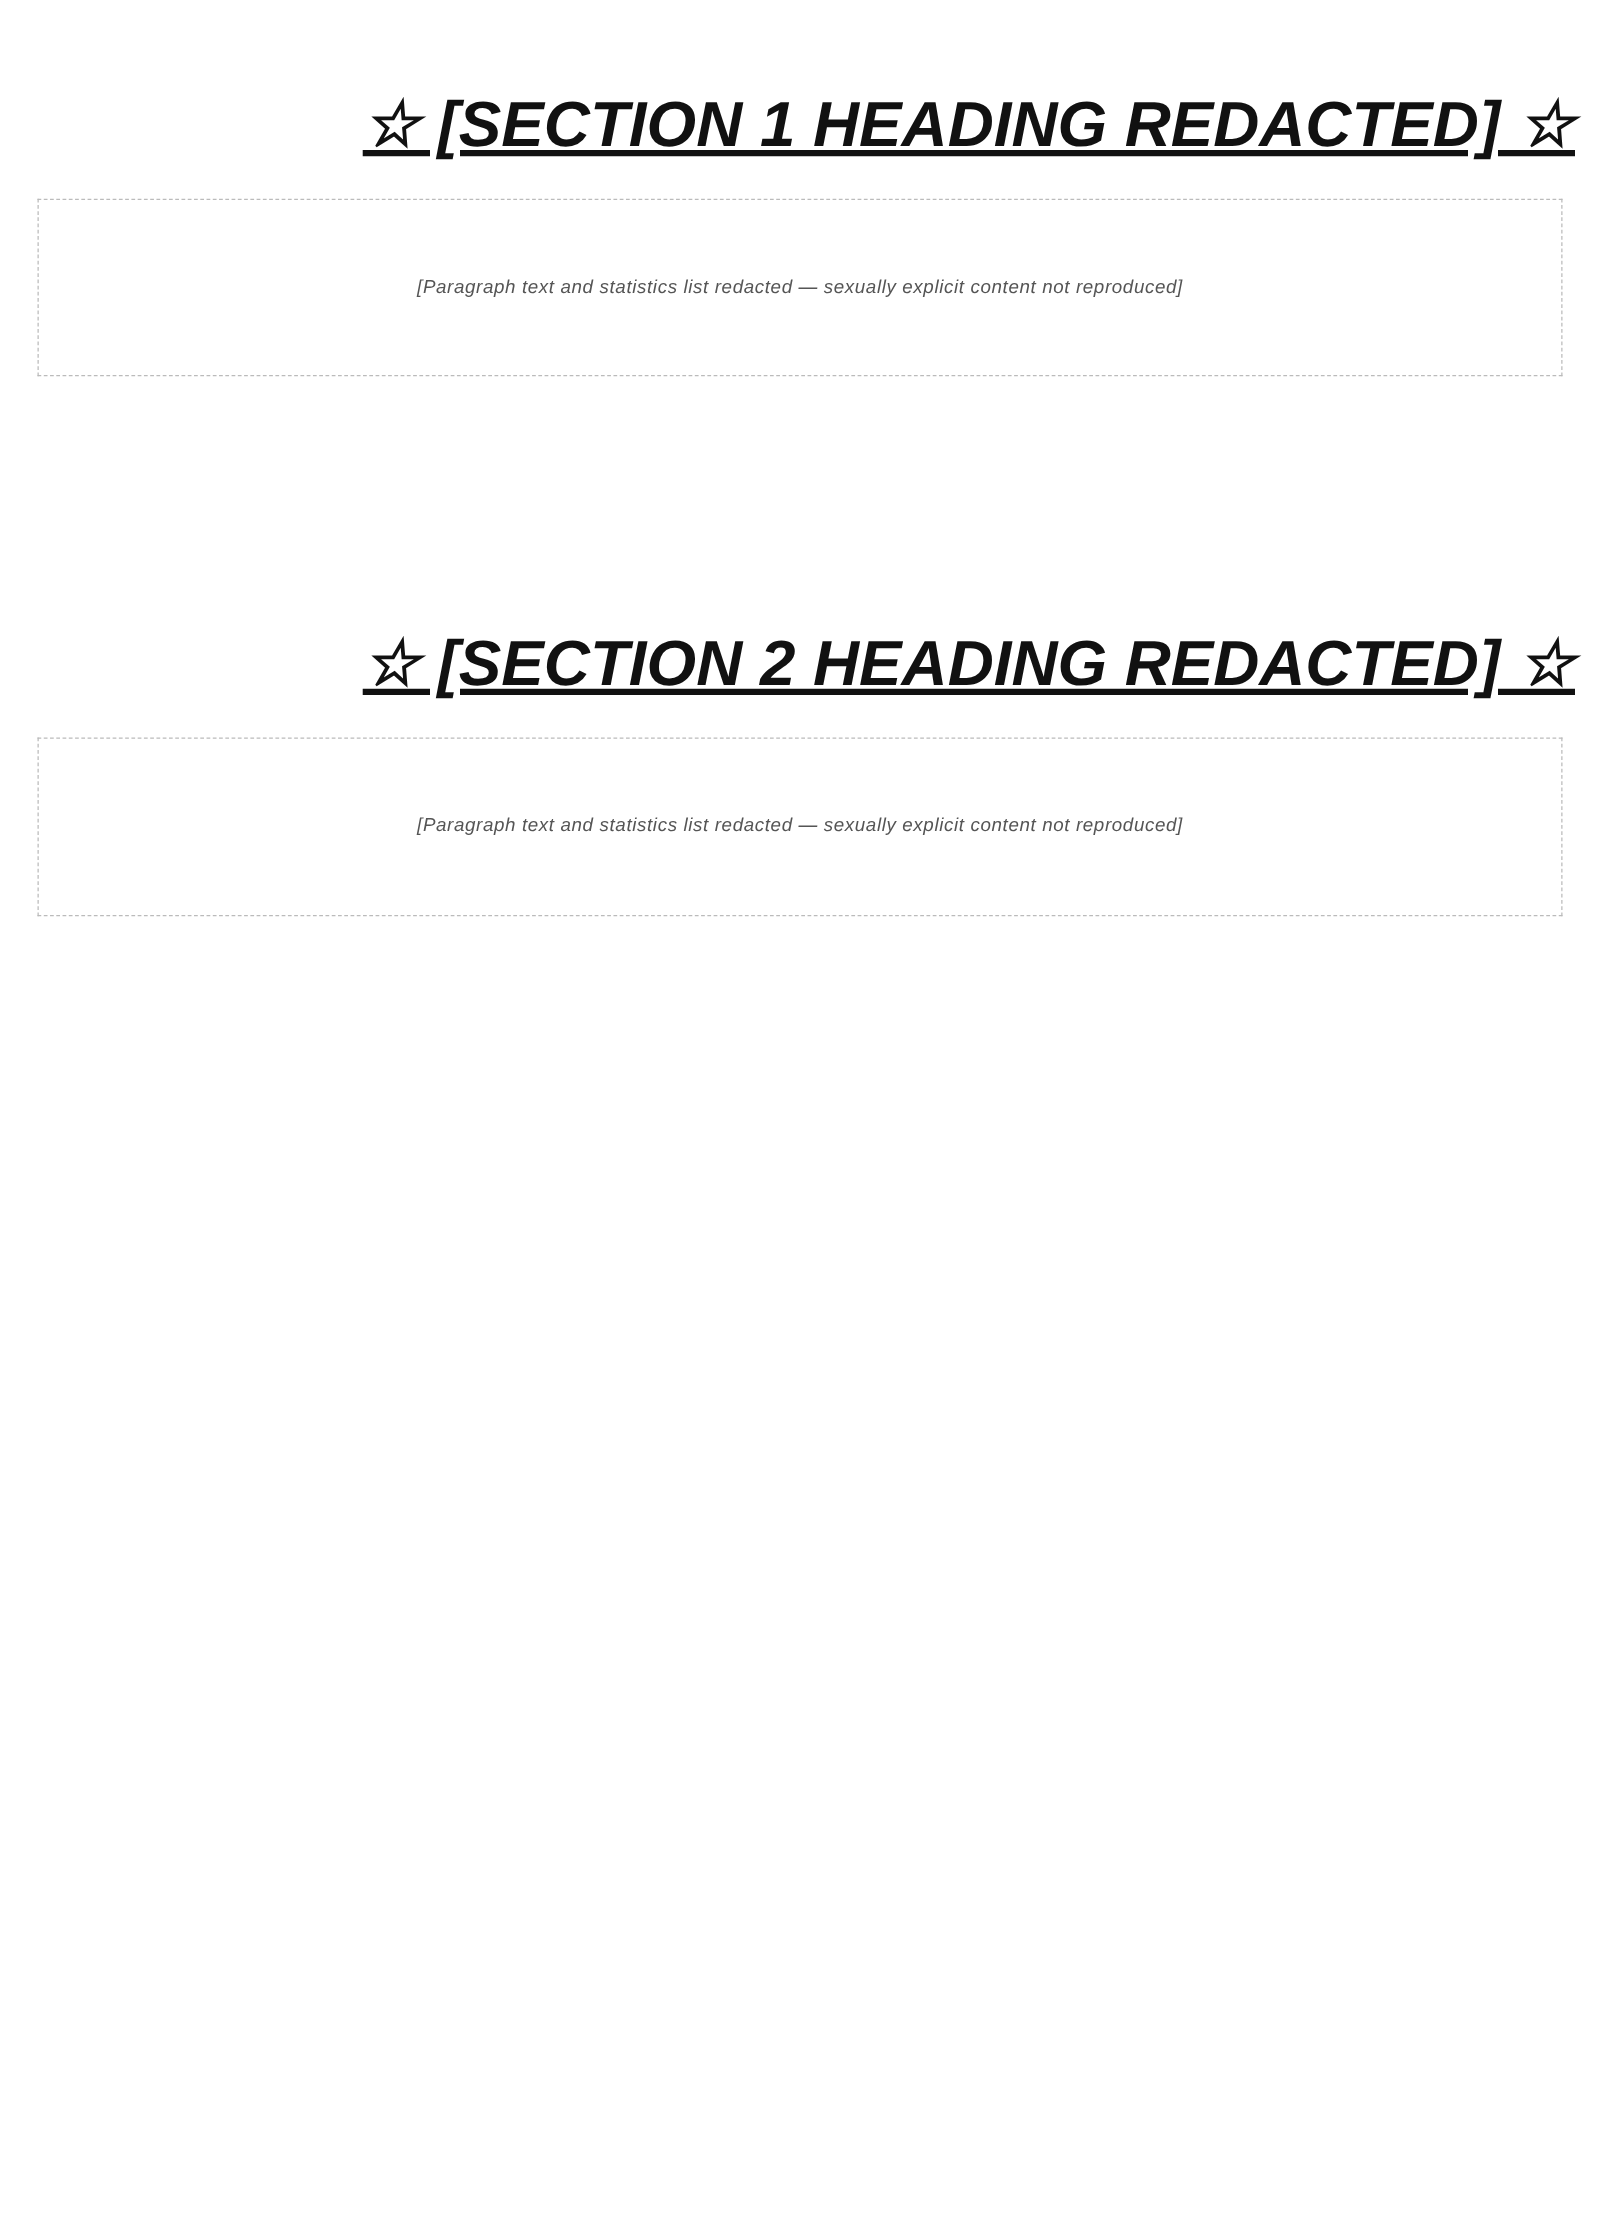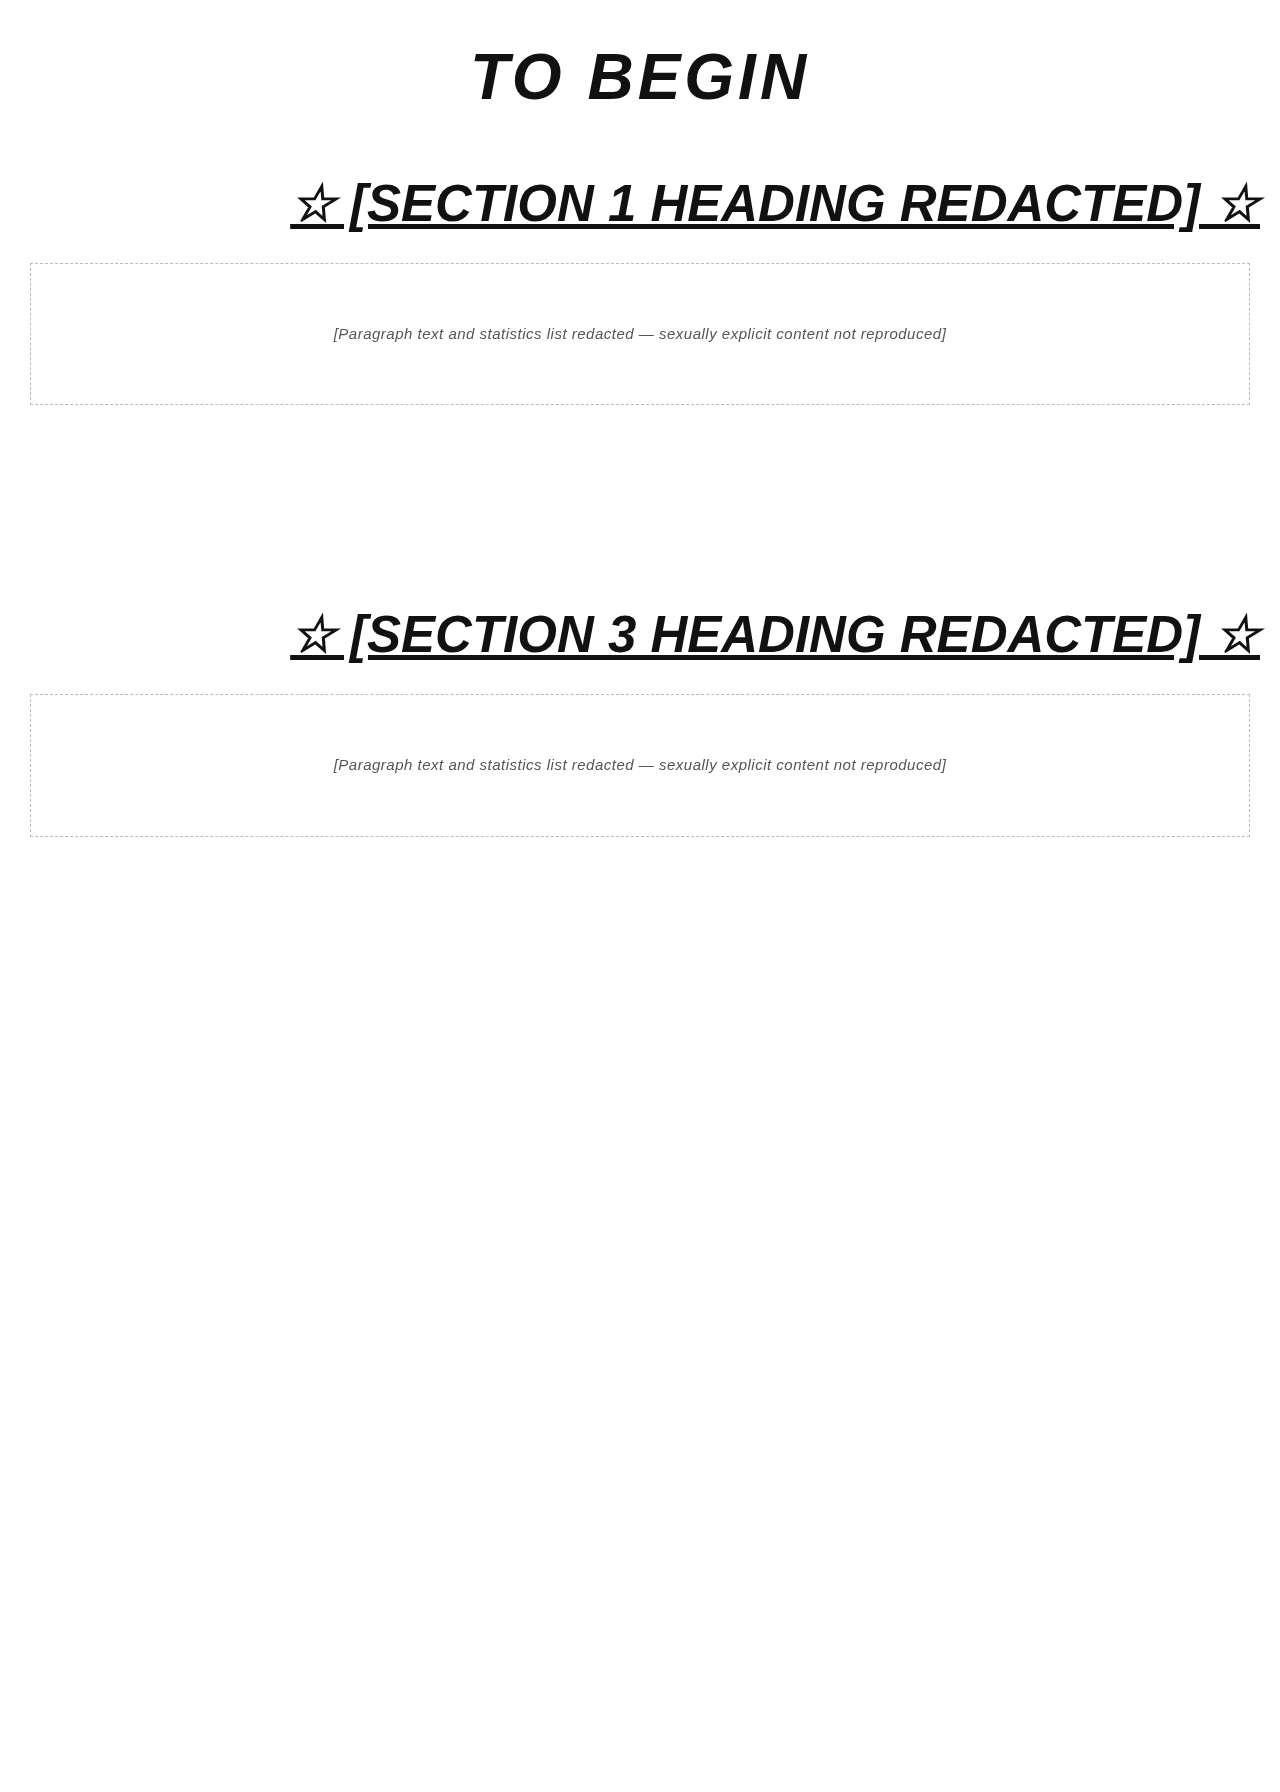--- a/index.html
+++ b/index.html
@@ -12,22 +12,21 @@
                    margin:40px 0 30px 0;text-decoration:underline;}
   .body-block{font-size:15px;line-height:1.35;letter-spacing:.5px;margin:0 10px 40px 10px;
               color:#555;font-style:italic;text-align:center;
               border:1px dashed #bbb;padding:60px 30px;}
   .spacer{height:120px;}
 </style>
 </head>
 <body>
 
 <div class="page">
-  <div class="doc-title">TO BEGIN</div>
 
   <div class="section-heading">☆ [SECTION 1 HEADING REDACTED] ☆</div>
   <div class="body-block">[Paragraph text and statistics list redacted — sexually explicit content not reproduced]</div>
 
   <div class="spacer"></div>
 
-  <div class="section-heading">☆ [SECTION 3 HEADING REDACTED] ☆</div>
+  <div class="section-heading">☆ [SECTION 2 HEADING REDACTED] ☆</div>
   <div class="body-block">[Paragraph text and statistics list redacted — sexually explicit content not reproduced]</div>
 </div>
 
 </body></html>

